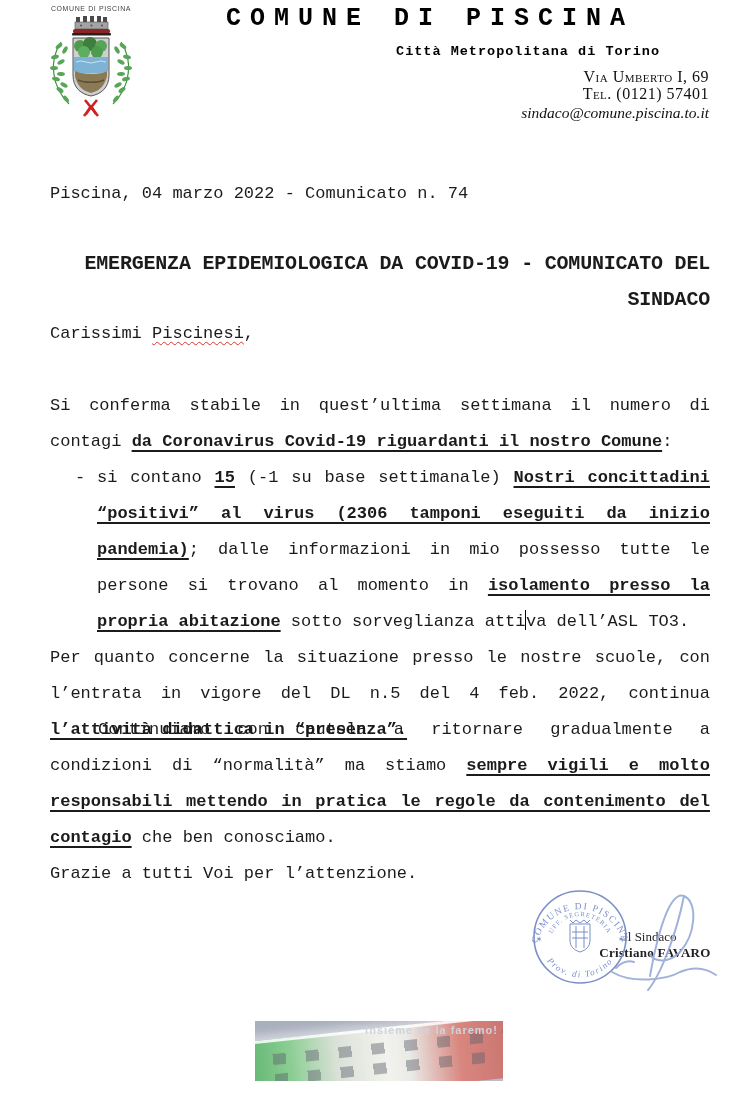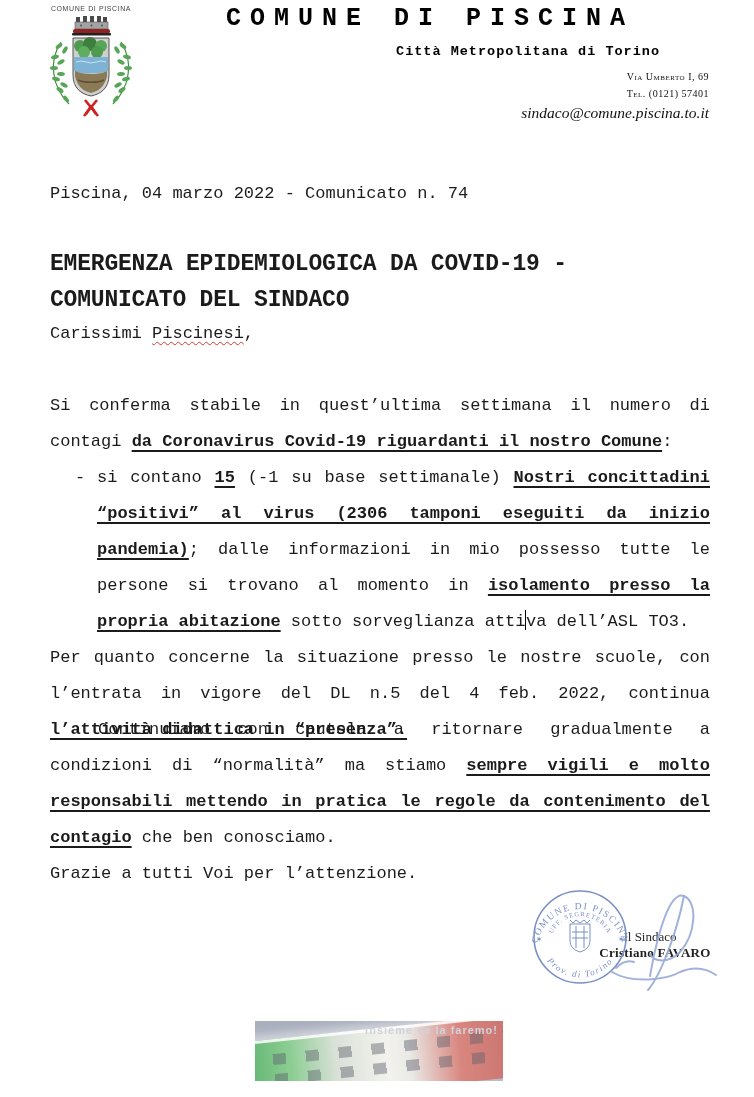--- a/index.html
+++ b/index.html
@@ -15,30 +15,30 @@
     font-size:25px;font-weight:bold;letter-spacing:9px;color:#000;white-space:nowrap;
   }
   .org-subtitle{
     position:absolute;left:150px;top:44px;width:510px;text-align:right;
     font-family:"Liberation Mono","DejaVu Sans Mono",monospace;
     font-size:13.5px;font-weight:bold;letter-spacing:1px;color:#000;
   }
   .contact{position:absolute;right:45px;top:68px;text-align:right;line-height:17px;}
   .contact .sc{
     font-family:"Liberation Serif",serif;font-variant:small-caps;
-    font-size:10px;letter-spacing:.5px;color:#111;
+    font-size:16px;letter-spacing:.5px;color:#111;
   }
   .contact .email{
     font-family:"Liberation Serif",serif;font-style:italic;
     font-size:15.5px;color:#111;margin-top:2px;
   }
   
   .block{position:absolute;left:50px;width:660px;font-size:17px;line-height:36px;font-family:Liberation Mono, monospace;}
   .dateline{top:176px;}
-  .doc-heading{top:246px;text-align:left;font-weight:bold;font-size:23px;letter-spacing:-0.2px;}
+  .doc-heading{top:246px;text-align:right;font-weight:bold;font-size:20px;letter-spacing:-0.2px;}
   .salutation{top:316px;}
   .p1{top:388px;text-align:justify;}
   .bullet-row{top:460px;}
   .bullet-marker{position:absolute;left:25px;top:0;}
   .bullet-text{margin-left:47px;text-align:justify;}
   .p2{top:604px;text-align:justify;}
   .p3{top:640px;text-align:justify;}
   .p4{top:712px;text-align:justify;text-indent:48px;}
   .p5{top:856px;}
   .bu{font-weight:bold;text-decoration:underline;text-decoration-thickness:1.5px;text-underline-offset:4px;}

